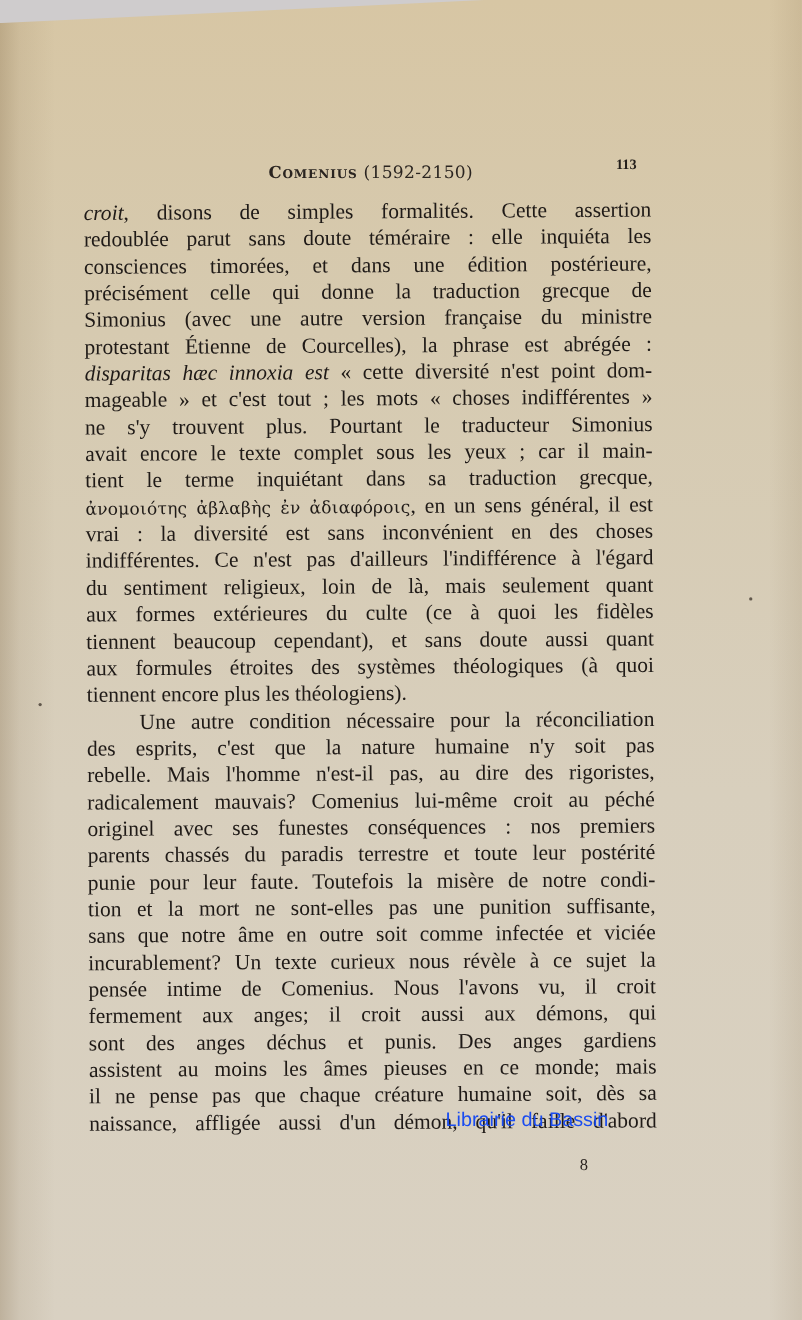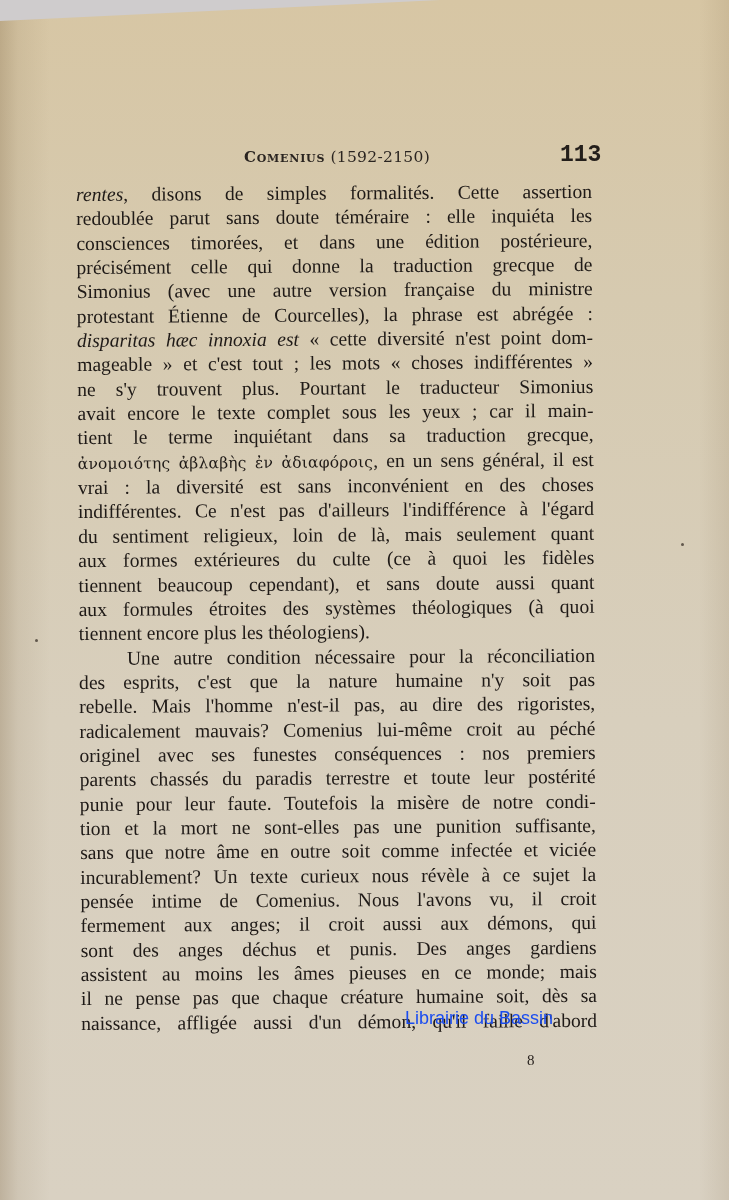--- a/index.html
+++ b/index.html
@@ -44,23 +44,23 @@
       font-variant: small-caps;
       font-weight: bold;
       font-size: 15px;
       letter-spacing: 0.8px;
       margin-top: 48px;
     }
     .page-number {
       position: absolute;
       left: 560px;
       top: 142px;
-      font-family: Liberation Mono, monospace;
+      font-family: Liberation Serif, serif;
       font-weight: bold;
-      font-size: 23px;
+      font-size: 13px;
       color: #231e1a;
     }
     .body-text {
       position: absolute;
       left: 76px;
       top: 183px;
       width: 516px;
       font-family: "Liberation Serif", serif;
       font-size: 19.6px;
       line-height: 24.35px;
@@ -120,21 +120,21 @@
 <div class="page">
   <div class="bg-wedge"></div>
 
   <div class="running-head">
     <span class="sc">Comenius</span>
     <span>(1592-2150)</span>
   </div>
   <div class="page-number">113</div>
 
   <div class="body-text">
-    <span class="line"><span class="it">rentes</span><span>, disons de simples formalités. Cette assertion</span></span>
+    <span class="line"><span class="it">croit</span><span>, disons de simples formalités. Cette assertion</span></span>
     <span class="line">redoublée parut sans doute téméraire : elle inquiéta les</span>
     <span class="line">consciences timorées, et dans une édition postérieure,</span>
     <span class="line">précisément celle qui donne la traduction grecque de</span>
     <span class="line">Simonius (avec une autre version française du ministre</span>
     <span class="line">protestant Étienne de Courcelles), la phrase est abrégée :</span>
     <span class="line"><span class="it">disparitas hæc innoxia est</span><span> « cette diversité n'est point dom-</span></span>
     <span class="line">mageable » et c'est tout ; les mots « choses indifférentes »</span>
     <span class="line">ne s'y trouvent plus. Pourtant le traducteur Simonius</span>
     <span class="line">avait encore le texte complet sous les yeux ; car il main-</span>
     <span class="line">tient le terme inquiétant dans sa traduction grecque,</span>

